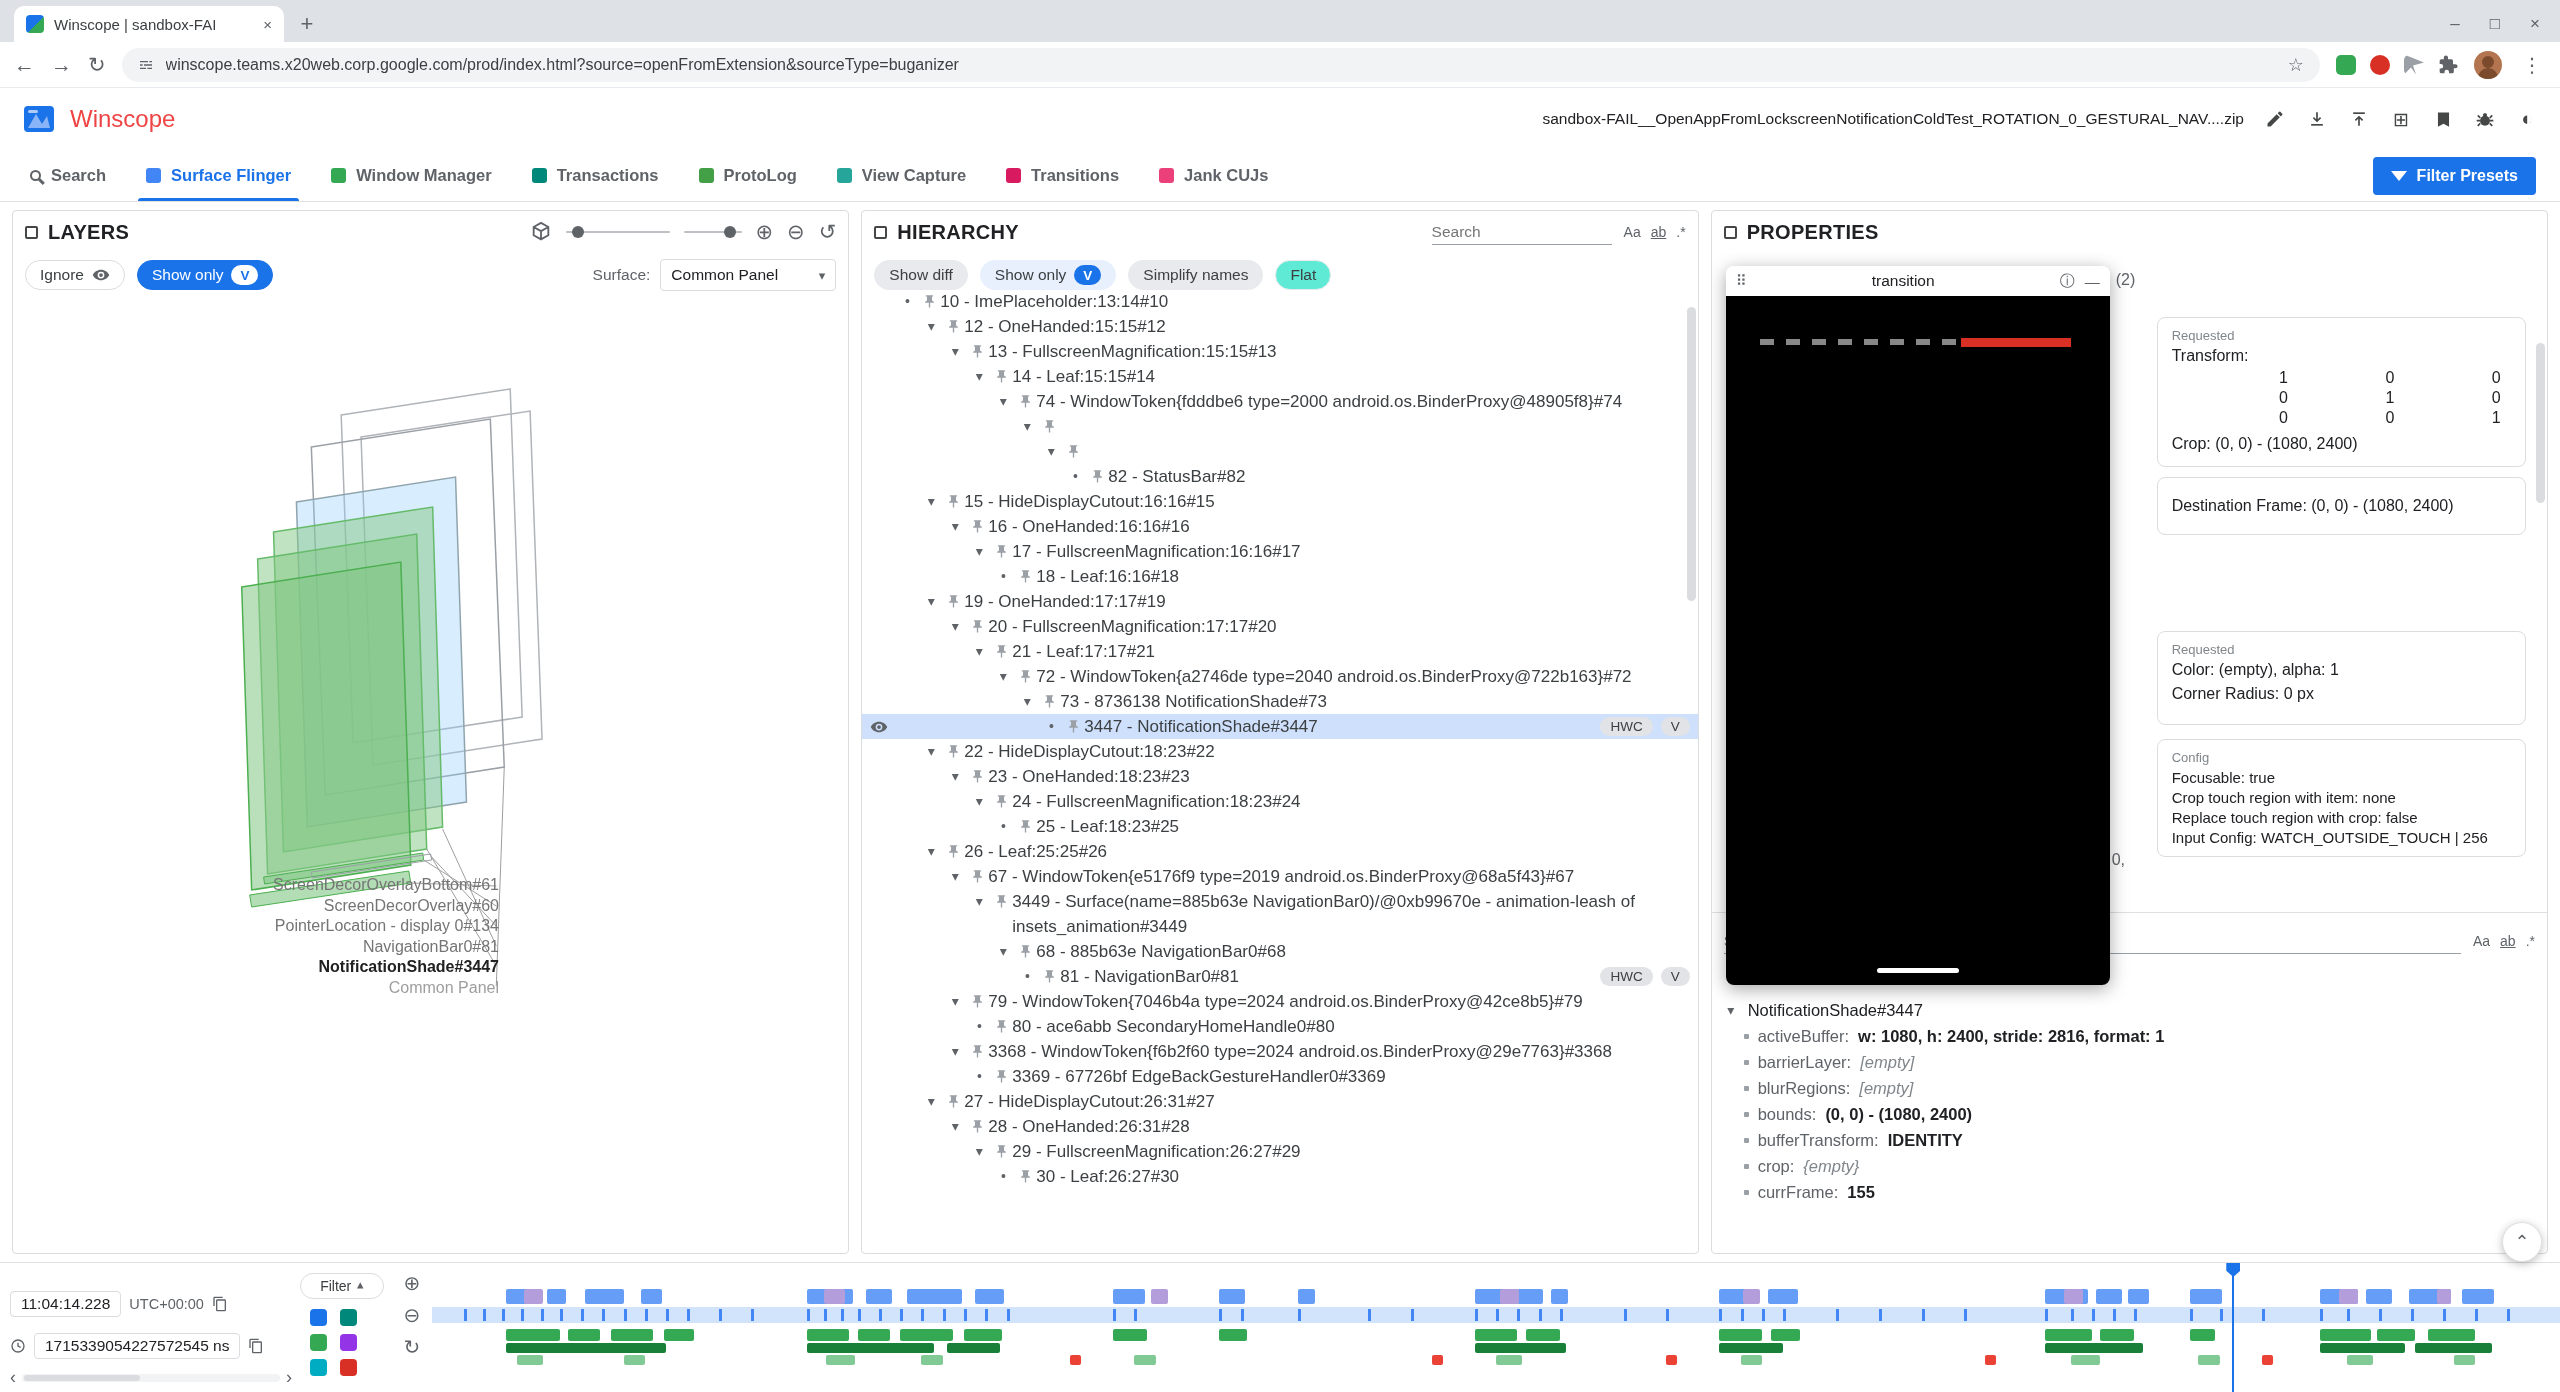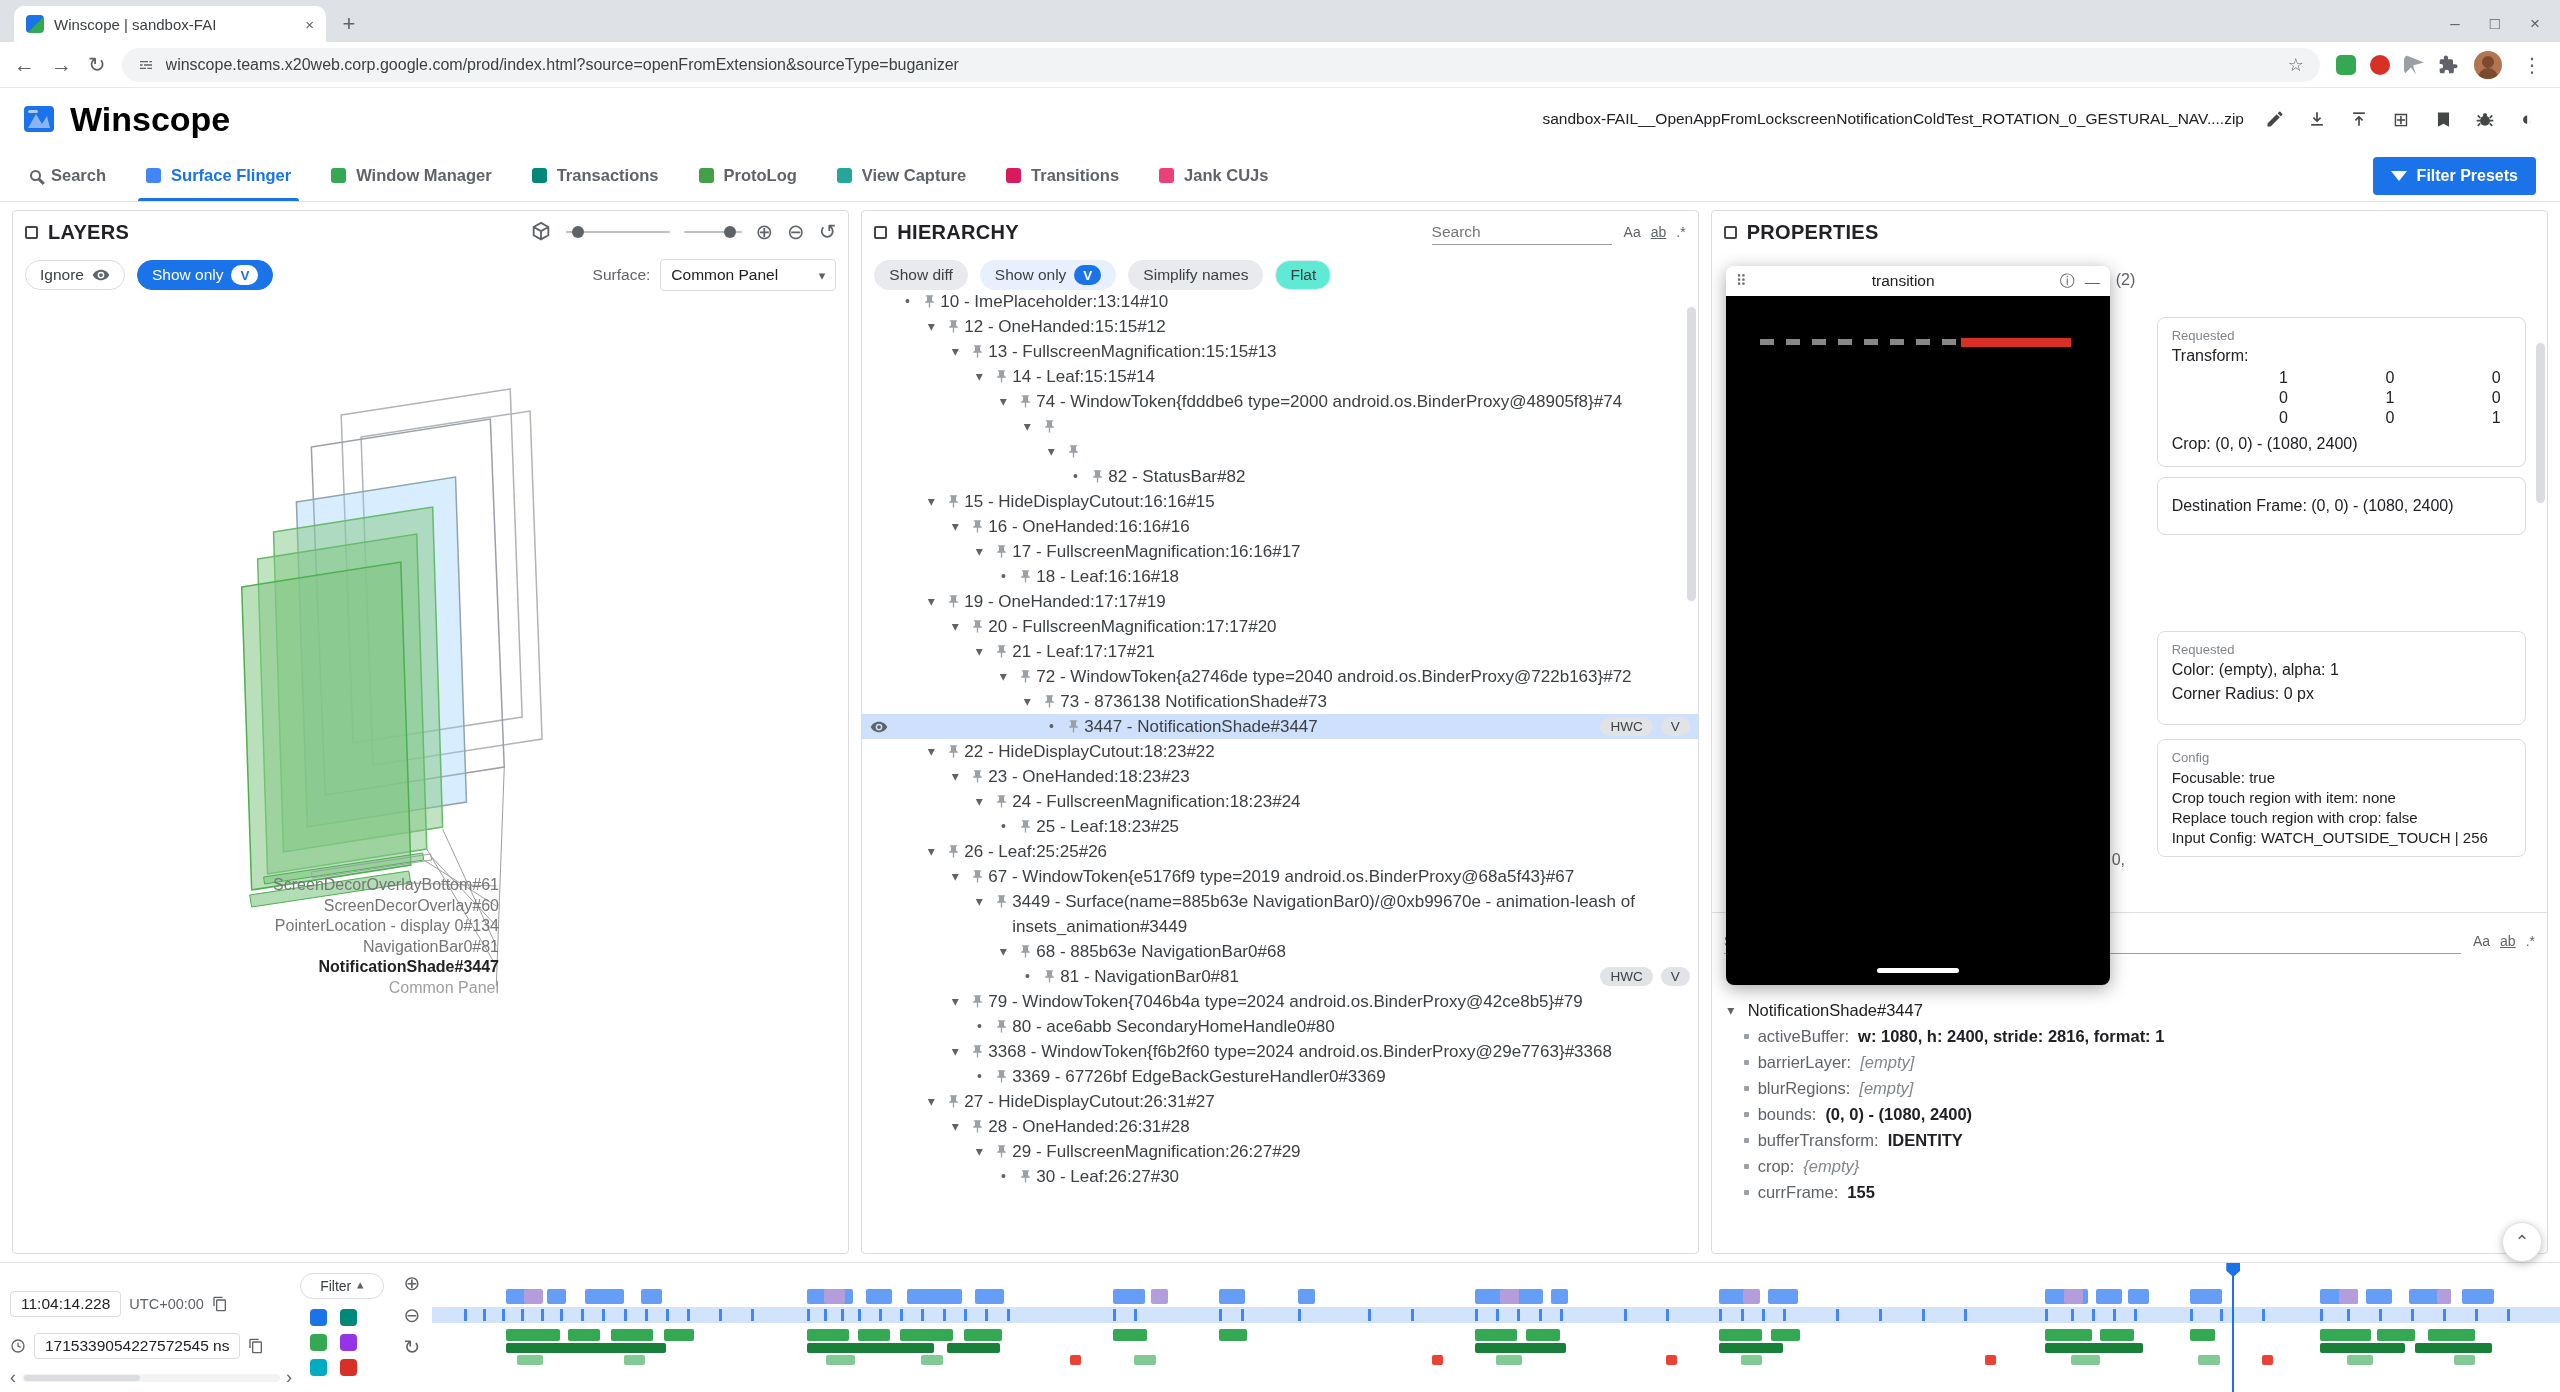--- a/index.html
+++ b/index.html
@@ -1,21 +1,21 @@
 <!DOCTYPE html>
 <html><head>
 <meta charset="utf-8">
 <style>
   * { box-sizing: border-box; margin: 0; padding: 0; }
   html,body { width:2560px; height:1392px; overflow:hidden; }
   body { font-family:"Liberation Sans", sans-serif; background:#fff; color:#202124; position:relative; }
 
   
   .tabstrip { height:42px; background:#dee1e6; display:flex; align-items:flex-end; }
-  .btab { margin-left:14px; height:36px; width:312px; background:#fff; border-radius:10px 10px 0 0;
+  .btab { margin-left:14px; height:36px; width:270px; background:#fff; border-radius:10px 10px 0 0;
           display:flex; align-items:center; gap:10px; padding:0 12px; font-size:15px; color:#3c4043; }
   .favicon { width:18px; height:18px; border-radius:4px; background:linear-gradient(135deg,#1a73e8 55%,#34a853 55%); flex:none; }
   .btab-title { flex:1; white-space:nowrap; overflow:hidden; text-overflow:ellipsis; }
   .btab-close { color:#5f6368; font-size:15px; }
   .newtab { width:30px; height:30px; margin:0 0 3px 8px; display:flex; align-items:center; justify-content:center;
             color:#5f6368; font-size:22px; border-radius:50%; }
   .wincontrols { margin-left:auto; display:flex; gap:30px; padding:0 20px 8px 0; color:#5f6368; font-size:17px; }
   .toolbar { height:46px; background:#fff; display:flex; align-items:center; gap:16px; padding:0 14px; border-bottom:1px solid #e8eaed; }
   .navbtn { color:#5f6368; font-size:21px; }
   .urlpill { flex:1; height:34px; background:#f1f3f4; border-radius:17px; display:flex; align-items:center; gap:12px; padding:0 16px; }
@@ -23,21 +23,21 @@
   .star { color:#5f6368; font-size:18px; }
   .exticons { display:flex; align-items:center; gap:14px; }
   .extdot { width:20px; height:20px; border-radius:5px; }
   .avatar { width:28px; height:28px; border-radius:50%; background:#b3754f; position:relative; overflow:hidden; }
   .avatar::before { content:""; position:absolute; left:8px; top:5px; width:12px; height:12px; border-radius:50%; background:#7c4a2d; }
   .avatar::after { content:""; position:absolute; left:4px; top:17px; width:20px; height:12px; border-radius:10px 10px 0 0; background:#7c4a2d; }
   .kebab { color:#5f6368; font-size:20px; padding:0 4px; }
 
   
   .appheader { height:62px; display:flex; align-items:center; gap:14px; padding:0 22px; background:#fff; }
-  .apptitle { font-size:34px; font-weight:700; color:#000000; }
+  .apptitle { font-size:24px; font-weight:400; color:#ef4444; }
   .hdr-right { margin-left:auto; display:flex; align-items:center; gap:20px; color:#444746; }
   .tracefile { font-size:15.5px; color:#202124; max-width:760px; white-space:nowrap; overflow:hidden; text-overflow:ellipsis; }
   .hicon { width:22px; height:22px; display:flex; align-items:center; justify-content:center; font-size:19px; color:#444746; fill:#444746; }
 
   
   .navrow { height:52px; display:flex; align-items:center; padding:0 10px; border-bottom:1px solid #e0e0e0; background:#fff; }
   .navtab { height:100%; display:flex; align-items:center; gap:10px; padding:0 20px; font-size:16.5px; font-weight:700;
             color:#5f6368; position:relative; cursor:pointer; }
   .navtab.active { color:#1a73e8; }
   .navtab.active::after { content:""; position:absolute; left:12px; right:12px; bottom:0; height:3px; background:#1a73e8; border-radius:3px 3px 0 0; }

